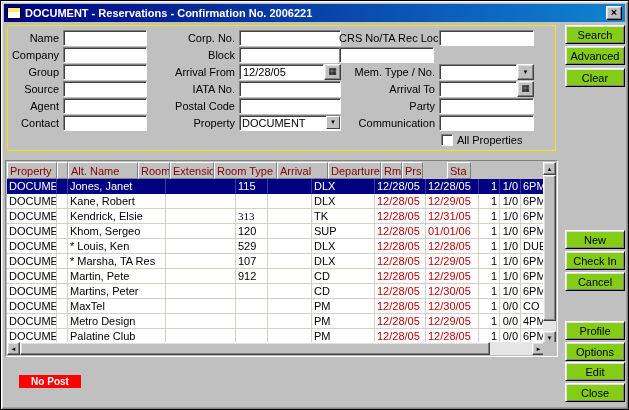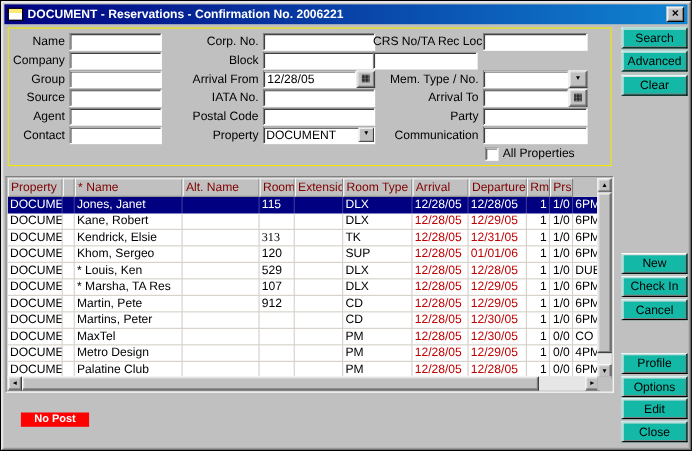--- a/index.html
+++ b/index.html
@@ -41,21 +41,21 @@
   .combo{ display:flex; height:16px; background:#fff; flex:none;
     border:1px solid; border-color:#808080 #fff #fff #808080; box-shadow: inset 1px 1px 0 #404040; }
   .combo-text{ flex:1; font-size:11px; padding:1px 2px 0; overflow:hidden; white-space:nowrap; }
   .combo .mini-btn{ width:14px; height:13px; margin:0; background:#c0c0c0; flex:none;
     border:1px solid; border-color:#fff #404040 #404040 #fff;
     display:flex; align-items:center; justify-content:center; }
   .checkbox{ width:12px; height:12px; background:#fff; flex:none; margin:0 4px 0 2px;
     border:1px solid; border-color:#808080 #fff #fff #808080; box-shadow: inset 1px 1px 0 #404040; }
   .cb-label{ font-size:11px; color:#000; white-space:nowrap; }
 
-  .btn{ position:absolute; width:60px; height:19px; background:#14b8a6; color:#000;
+  .btn{ position:absolute; width:60px; height:19px; background:#84cc16; color:#000;
     border:1px solid; border-color:#fff #000 #000 #fff;
     box-shadow: inset 1px 1px 0 #dfdfdf, inset -1px -1px 0 #808080;
     font-size:11px; display:flex; align-items:center; justify-content:center; cursor:default; white-space:nowrap; }
 
   .grid{ position:absolute; left:4px; top:159px; width:553px; height:197px; background:#c0c0c0;
     border:1px solid; border-color:#808080 #fff #fff #808080; }
   .grid-header{ position:absolute; left:1px; top:1px; width:538px; height:17px; display:flex; overflow:hidden; }
   .gh-cell{ flex:none; height:17px; background:#c0c0c0; color:var(--header-text,#800000); font-size:11px;
     padding:2px 2px 0; border:1px solid; border-color:#fff #808080 #808080 #fff;
     overflow:hidden; white-space:nowrap; cursor:default; }
@@ -203,21 +203,20 @@
   <div class="btn" style="left:564px;top:271px">Cancel</div>
   <div class="btn" style="left:564px;top:320px">Profile</div>
   <div class="btn" style="left:564px;top:341px">Options</div>
   <div class="btn" style="left:564px;top:361px">Edit</div>
   <div class="btn" style="left:564px;top:382px">Close</div>
 
   <div class="grid">
     <div class="grid-header">
         <div class="gh-cell" style="width: 50px;">Property</div>
         <div class="gh-cell" style="width: 11px;"></div>
-        <div class="gh-cell" style="width: 98px;">* Name</div>
         <div class="gh-cell" style="width: 70px;">Alt. Name</div>
         <div class="gh-cell" style="width: 32px;">Room</div>
         <div class="gh-cell" style="width: 44px;">Extension</div>
         <div class="gh-cell" style="width: 63px;">Room Type</div>
         <div class="gh-cell" style="width: 51px;">Arrival</div>
         <div class="gh-cell" style="width: 53px;">Departure</div>
         <div class="gh-cell" style="width: 21px;">Rms</div>
         <div class="gh-cell" style="width: 21px;">Prs</div>
         <div class="gh-cell" style="width: 24px; margin-left: 24px;">Sta</div>
       </div>

